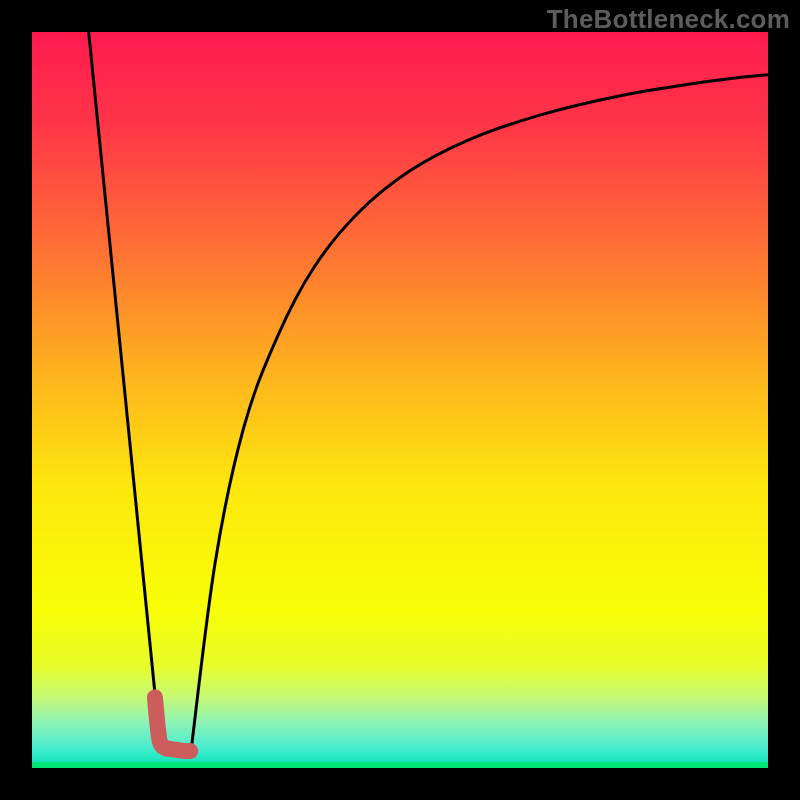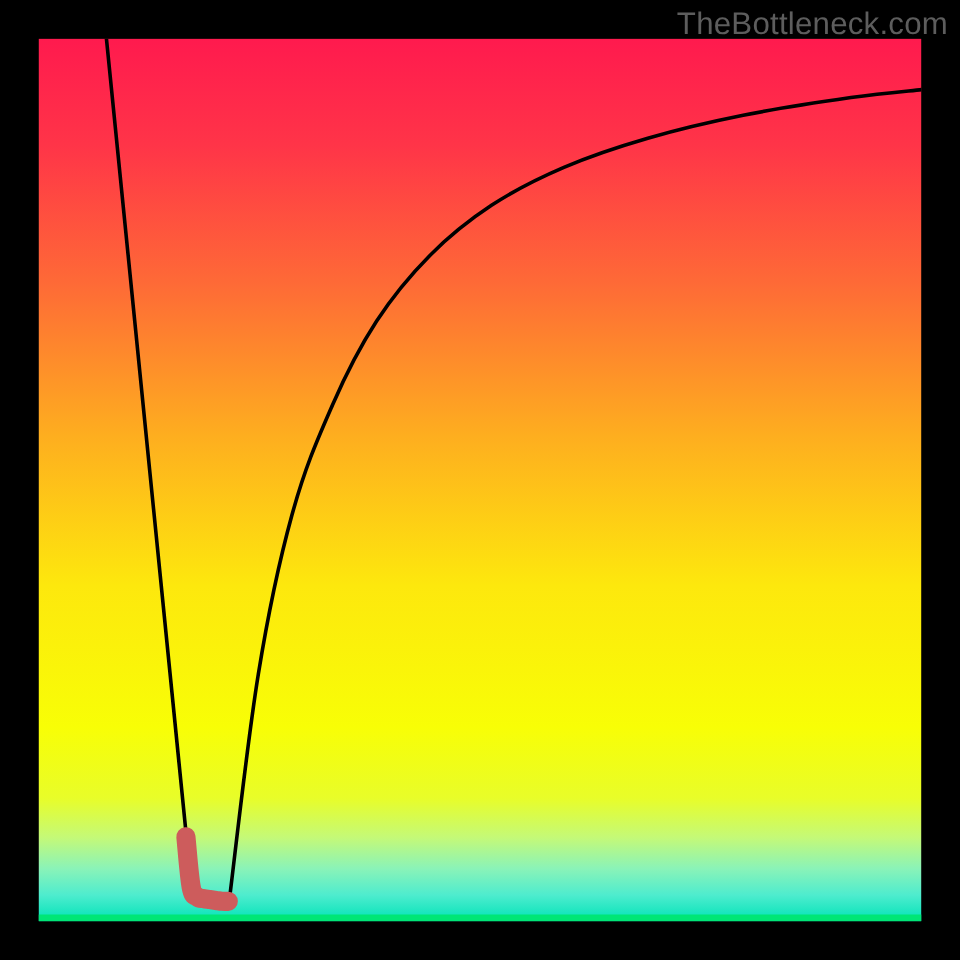--- a/index.html
+++ b/index.html
@@ -25,21 +25,21 @@
     width: 736px;
     height: 736px;
     overflow: hidden;
   }
   .watermark {
     position: absolute;
     top: 4px;
     right: 10px;
     font-family: Arial, Helvetica, sans-serif;
     font-size: 26px;
-    font-weight: 400;
+    font-weight: 700;
     color: #5d5d5d;
     letter-spacing: 0.2px;
   }
   svg { display: block; }
 </style>
 </head>
 <body>
 
 <div class="frame">
   <div class="watermark">TheBottleneck.com</div>

